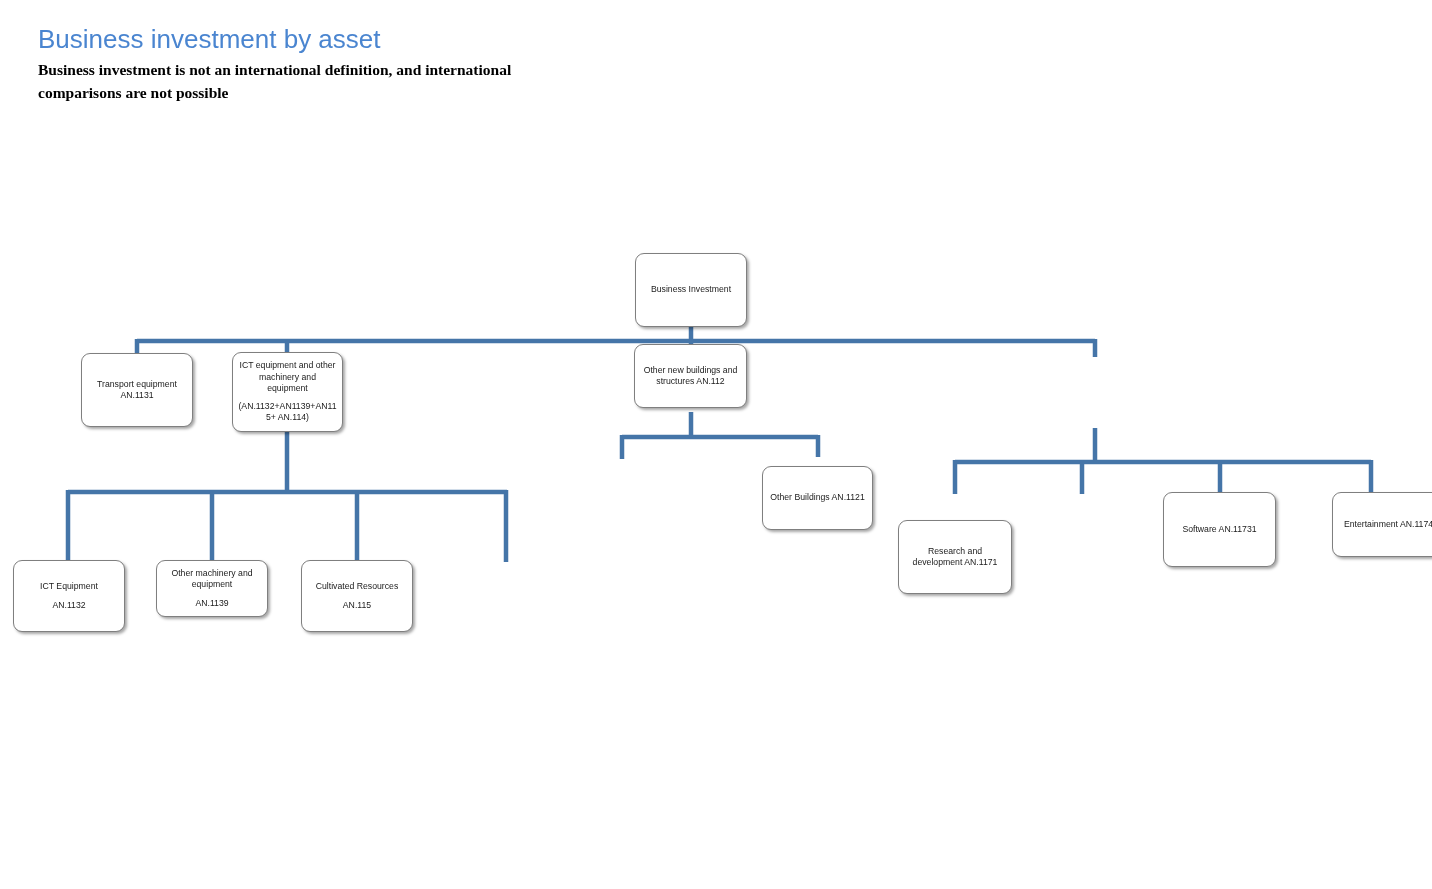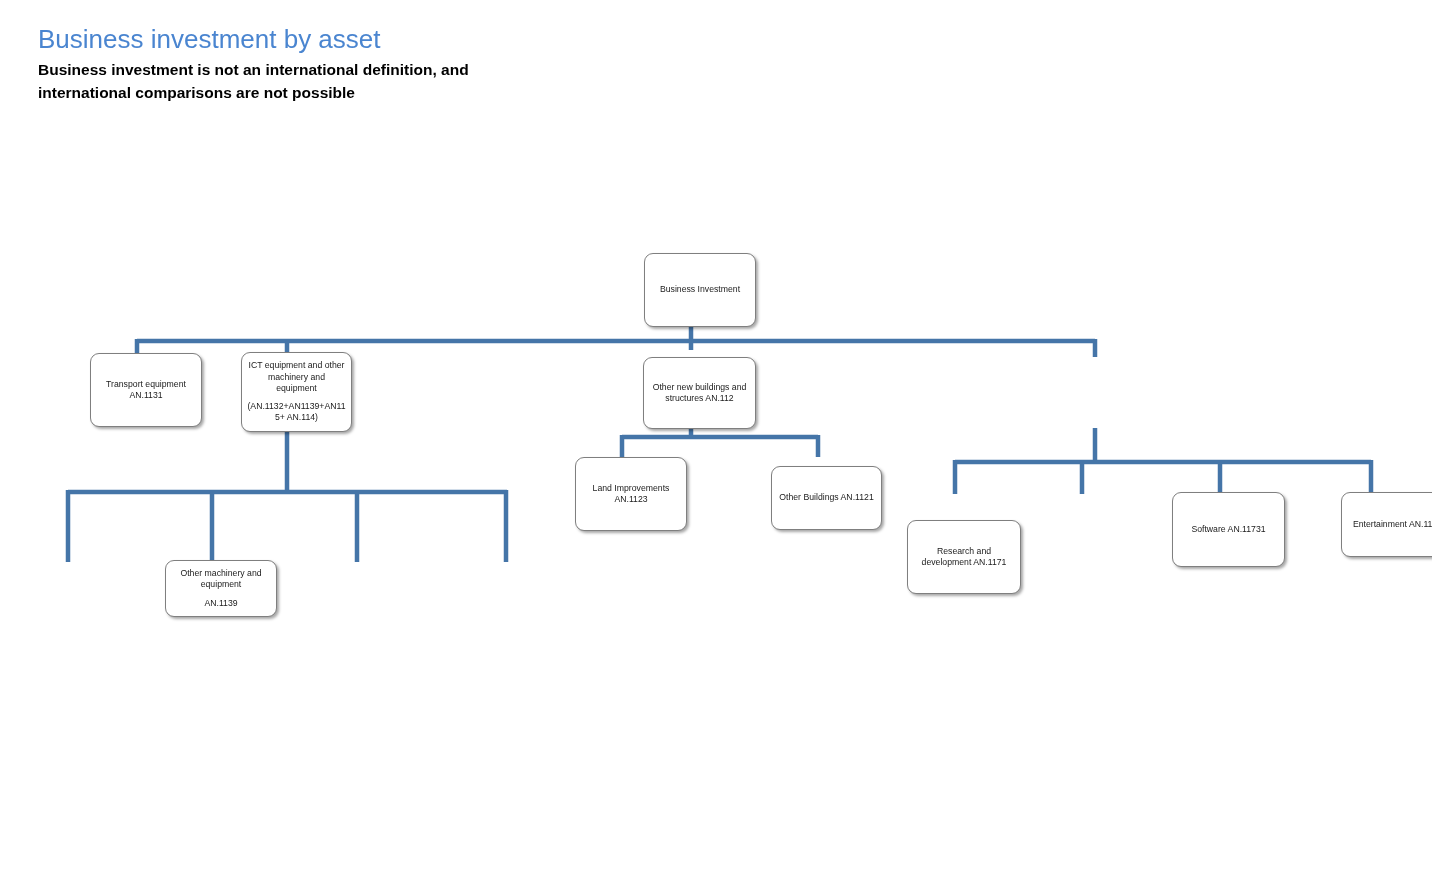--- a/index.html
+++ b/index.html
@@ -30,20 +30,21 @@
   }
   .slide-subtitle {
     position: absolute;
     left: 38px;
     top: 58px;
     width: 500px;
     font-size: 15.5px;
     font-weight: 700;
     color: #000000;
     line-height: 1.5;
+    font-family: Liberation Serif, serif;
   }
   #connector-layer {
     position: absolute;
     left: 0; top: 0;
     width: 1432px;
     height: 889px;
   }
   #connector-layer path {
     fill: none;
     stroke: var(--connector-color);
@@ -57,21 +58,20 @@
     box-shadow: 2px 2px 3px rgba(0,0,0,0.35);
     display: flex;
     flex-direction: column;
     align-items: center;
     justify-content: center;
     text-align: center;
     padding: 3px 5px;
     color: var(--text-color);
     font-size: 8.7px;
     line-height: 1.3;
-    margin-left: 9px;
   }
   .node p { margin: 3.5px 0; }
   .node p.break { word-break: break-all; }
 </style>
 </head>
 <body>
 
 <div id="canvas">
 
   <div class="slide-title">Business investment by asset</div>
@@ -90,47 +90,52 @@
 
   <div class="node" style="left:81px;top:353px;width:112px;height:74px">
     <p>Transport equipment AN.1131</p>
   </div>
 
   <div class="node" style="left:232px;top:352px;width:111px;height:80px">
     <p>ICT equipment and other machinery and equipment</p>
     <p class="break">(AN.1132+AN1139+AN115+ AN.114)</p>
   </div>
 
-  <div class="node" style="left:634px;top:357px;width:113px;height:72px">
+  <div class="node" style="left:634px;top:344px;width:113px;height:64px">
     <p>Other new buildings and structures AN.112</p>
   </div>
 
 
-  <div class="node" style="left:566px;top:457px;width:112px;height:74px">
-    <p>Land Improvements AN.1123</p>
-  </div>
 
   <div class="node" style="left:762px;top:466px;width:111px;height:64px">
     <p>Other Buildings AN.1121</p>
   </div>
 
   <div class="node" style="left:898px;top:520px;width:114px;height:74px">
     <p>Research and development AN.1171</p>
   </div>
 
 
   <div class="node" style="left:1163px;top:492px;width:113px;height:75px">
     <p>Software AN.11731</p>
   </div>
 
   <div class="node" style="left:1332px;top:492px;width:113px;height:65px">
     <p>Entertainment AN.1174</p>
   </div>
 
+  <div class="node" style="left:13px;top:560px;width:112px;height:72px">
+    <p>ICT Equipment</p>
+    <p>AN.1132</p>
+  </div>
 
   <div class="node" style="left:156px;top:560px;width:112px;height:57px">
     <p>Other machinery and equipment</p>
     <p>AN.1139</p>
   </div>
 
+  <div class="node" style="left:301px;top:560px;width:112px;height:72px">
+    <p>Cultivated Resources</p>
+    <p>AN.115</p>
+  </div>
 
 
 </div>
 
 </body></html>

